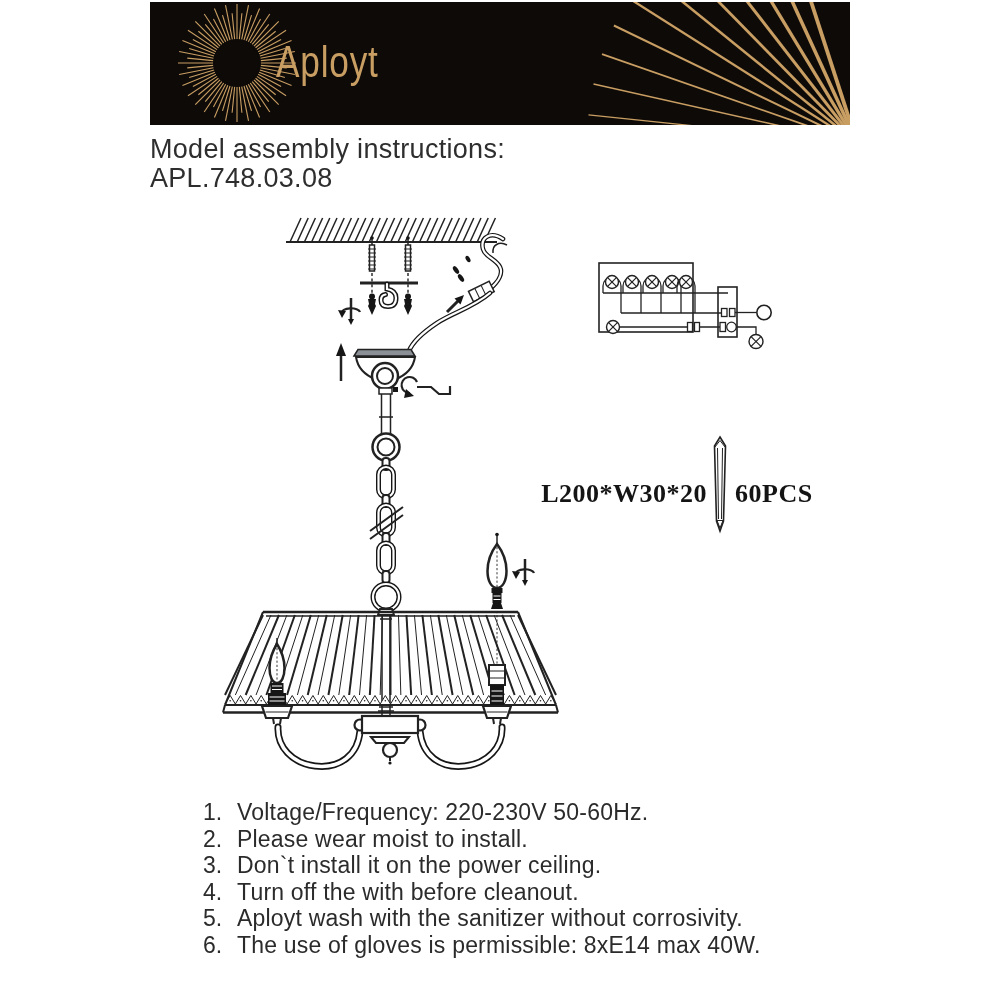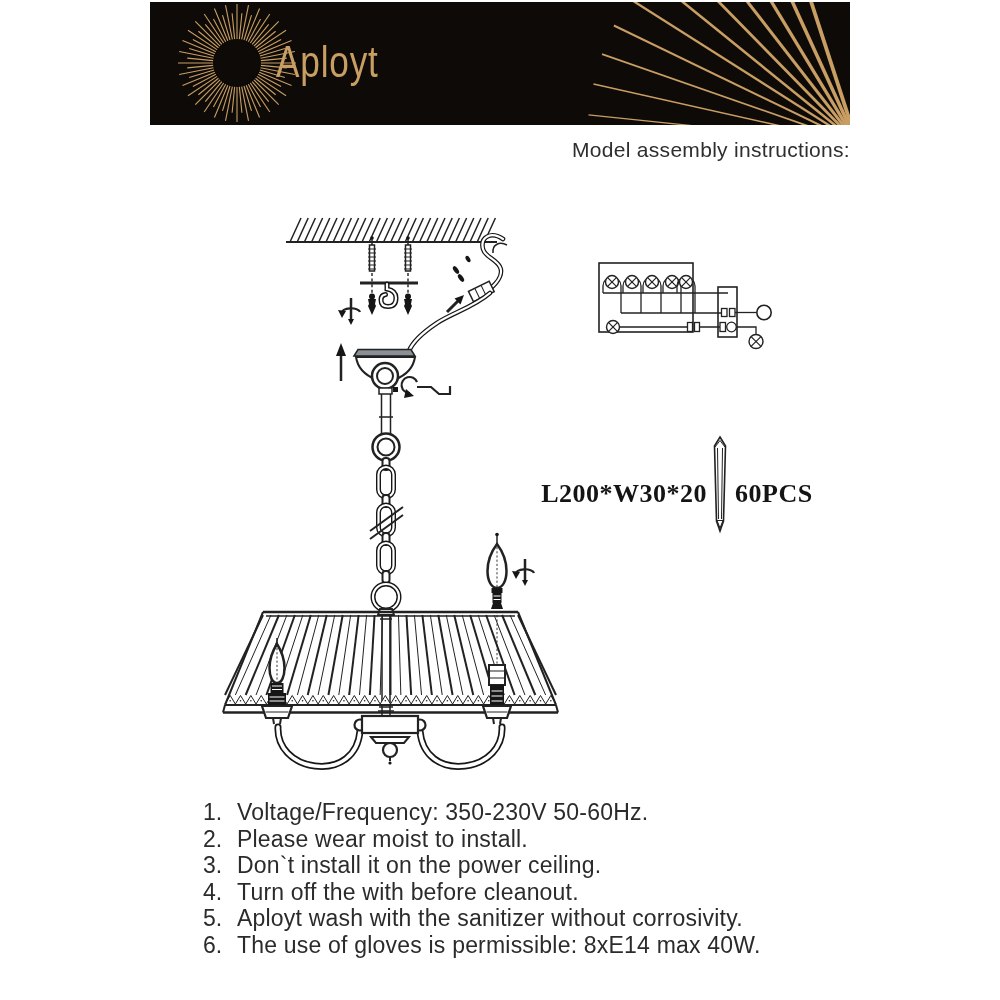--- a/index.html
+++ b/index.html
@@ -6,22 +6,22 @@
   html,body{margin:0;padding:0;background:#fff;}
   .page{position:relative;width:1000px;height:1000px;background:#fff;overflow:hidden;
         font-family:"Liberation Sans",sans-serif;color:var(--ink);}
   
   .banner{position:absolute;left:150px;top:2px;width:700px;height:123px;background:var(--banner-bg);}
   .banner svg{position:absolute;left:0;top:0;}
   .wordmark{position:absolute;left:126px;top:50%;transform:translateY(-54%) scaleX(.8);
             transform-origin:left center;font-size:44px;letter-spacing:1px;color:var(--gold);
             font-family:"Liberation Sans",sans-serif;white-space:nowrap;}
   
-  .title{position:absolute;left:150px;top:135px;width:700px;text-align:right;
-         font-size:21px;line-height:29px;color:#2e2e2e;letter-spacing:.3px;}
+  .title{position:absolute;left:150px;top:135px;width:700px;text-align:left;
+         font-size:27px;line-height:29px;color:#2e2e2e;letter-spacing:.3px;}
   
   .diagram{position:absolute;left:150px;top:195px;width:700px;height:600px;}
   .fn{fill:none}
   .ln1{stroke:#222;stroke-width:1;fill:none}
   .ln13{stroke:#222;stroke-width:1.3;fill:none}
   .ln15{stroke:#222;stroke-width:1.5;fill:none}
   .ln16{stroke:#222;stroke-width:1.6;fill:none}
   .ln2{stroke:#222;stroke-width:2;fill:none}
   .ln22{stroke:#222;stroke-width:2.2;fill:none}
   .ln25{stroke:#222;stroke-width:2.5;fill:none}
@@ -130,20 +130,21 @@
           <line x1="707" y1="141" x2="567.1327074692548" y2="-89.94835024333679" stroke="#c99e63" stroke-width="3.3"></line>
           <line x1="707" y1="141" x2="594.6041860896917" y2="-104.49374944270849" stroke="#c99e63" stroke-width="3.55"></line>
           <line x1="707" y1="141" x2="623.5654115187642" y2="-115.78525939969143" stroke="#c99e63" stroke-width="3.8"></line>
         </g>
     </svg>
     <div class="wordmark">Aployt</div>
   </div>
 
   <div class="title">
     <div>Model assembly instructions:</div>
+    <div>APL.748.03.08</div>
   </div>
 
   <svg class="diagram" width="700" height="600" viewBox="0 0 700 600">
     <defs>
       <g id="rot">
         <line x1="0" y1="-12" x2="0" y2="10" class="ln25"></line>
         <polygon points="-3,9 3,9 0,15" class="fillink"></polygon>
         <path d="M -9,3 A 9 4.2 0 1 1 9,2" class="ln22"></path>
         <polygon points="-13,0 -5,1 -9,8" class="fillink"></polygon>
       </g>
@@ -483,21 +484,21 @@
       <path class="ln16 fw" d="M570,242 L575.5,251 L573.5,326 L570,336 L566.5,326 L564.5,251 Z"></path>
       <path class="ln1" d="M567.5,253 L568.5,324 M572.5,253 L571.5,324 M565,252 L570,245.5 L575,252 M567,325.5 L573,325.5 L570,333 Z"></path>
     </g>
     <text class="spec" x="557" y="307" text-anchor="end">L200*W30*20</text>
     <text class="spec" x="585" y="307">60PCS</text>
   </svg>
 
   <div class="instructions">
     <div class="ins">
       <span class="num">1.</span>
-      <span class="txt">Voltage/Frequency: 350-230V 50-60Hz.</span>
+      <span class="txt">Voltage/Frequency: 220-230V 50-60Hz.</span>
     </div>
     <div class="ins">
       <span class="num">2.</span>
       <span class="txt">Please wear moist to install.</span>
     </div>
     <div class="ins">
       <span class="num">3.</span>
       <span class="txt">Don`t install it on the power ceiling.</span>
     </div>
     <div class="ins">

